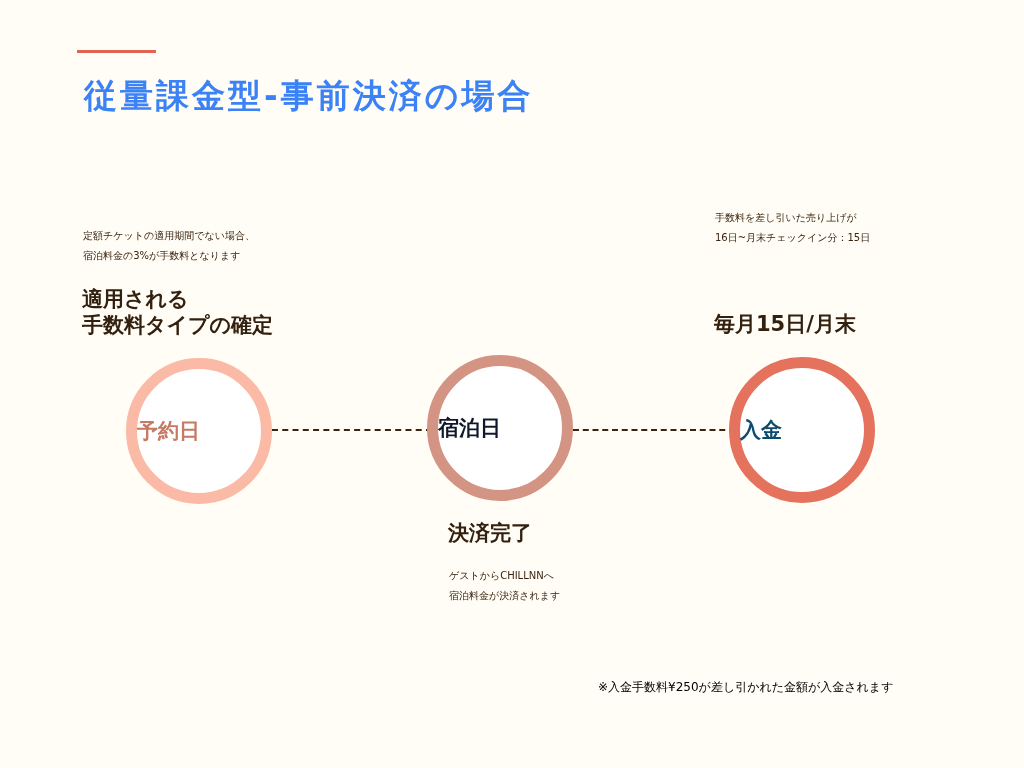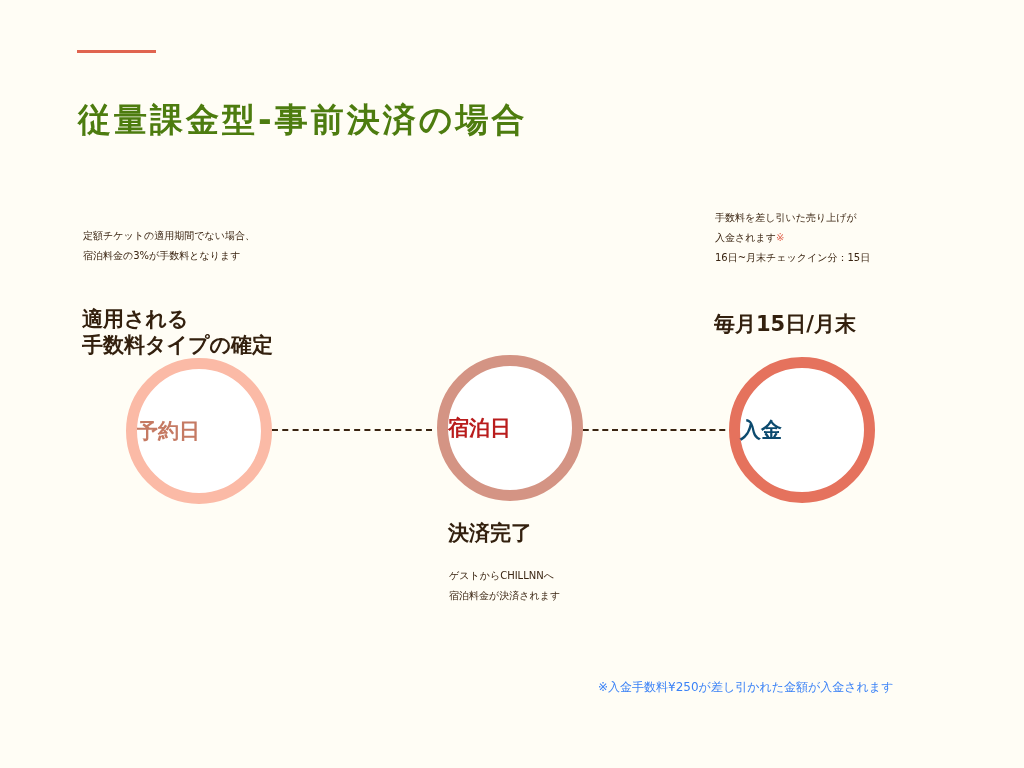--- a/index.html
+++ b/index.html
@@ -9,23 +9,23 @@
       position: relative;
       overflow: hidden;
       font-family: "DejaVu Sans", "Liberation Sans", sans-serif;
       color: #3a2411;
     }
     .accent-bar {
       position: absolute; left: 77px; top: 50px;
       width: 79px; height: 3px; background: #e0644f;
     }
     .title {
-      position: absolute; left: 78px; top: 74px;
+      position: absolute; left: 84px; top: 74px;
       font-size: 33px; font-weight: bold; letter-spacing: 3px;
-      color: #4d7c0f; white-space: nowrap; margin-top: 24px;
+      color: #3b82f6; white-space: nowrap;
     }
     .desc {
       position: absolute; font-size: 10px; line-height: 20px;
       color: #3a2411; white-space: nowrap;
     }
     .desc .mark { color: #e0644f; }
     .heading {
       position: absolute; font-size: 21px; font-weight: bold;
       line-height: 26px; color: #33200e; white-space: nowrap;
     }
@@ -38,45 +38,44 @@
       border-top: 1px solid #8a7b6a;
     }
     .circle {
       position: absolute; width: 124px; height: 124px;
       border-radius: 50%; background: #ffffff;
       border-style: solid; border-width: 11px;
       display: flex; align-items: center; 
       font-size: 21px; font-weight: bold;
     }
     .c1 { left: 126px; top: 358px; border-color: #fbbaa6; color: #c57a63; }
-    .c2 { left: 437px; top: 355px; border-color: #d49484; color: #b91c1c; }
+    .c2 { left: 427px; top: 355px; border-color: #d49484; color: #0f172a; }
     .c3 { left: 729px; top: 357px; border-color: #e5725d; color: #0c4a6e; }
     .footnote {
       position: absolute; left: 598px; top: 678px;
-      font-size: 12px; line-height: 18px; color: #3b82f6; white-space: nowrap;
+      font-size: 12px; line-height: 18px; color: #000000; white-space: nowrap;
     }
   </style>
 </head>
 <body>
 
 <div class="accent-bar"></div>
 <div class="title">従量課金型-事前決済の場合</div>
 
 <div class="desc" style="left:83px; top:226px;">
   <div>定額チケットの適用期間でない場合、</div>
   <div>宿泊料金の3%が手数料となります</div>
 </div>
-<div class="heading" style="left:82px; top:286px;margin-top:20px;">
+<div class="heading" style="left:82px; top:286px;">
   <div>適用される</div>
   <div>手数料タイプの確定</div>
 </div>
 
 <div class="desc" style="left:715px; top:208px;">
   <div>手数料を差し引いた売り上げが</div>
-  <div><span>入金されます</span><span class="mark">※</span></div>
   <div>16日~月末チェックイン分：15日</div>
 </div>
 <div class="heading" style="left:714px; top:311px;text-align:right;">毎月15日/月末</div>
 
 <div class="thin-line" style="left:126px; top:430px; width:10px;"></div>
 <div class="dash" style="left:272px; top:429px; width:160px;"></div>
 <div class="dash" style="left:573px; top:429px; width:162px;"></div>
 
 <div class="circle c1">
   <span>予約日</span>

